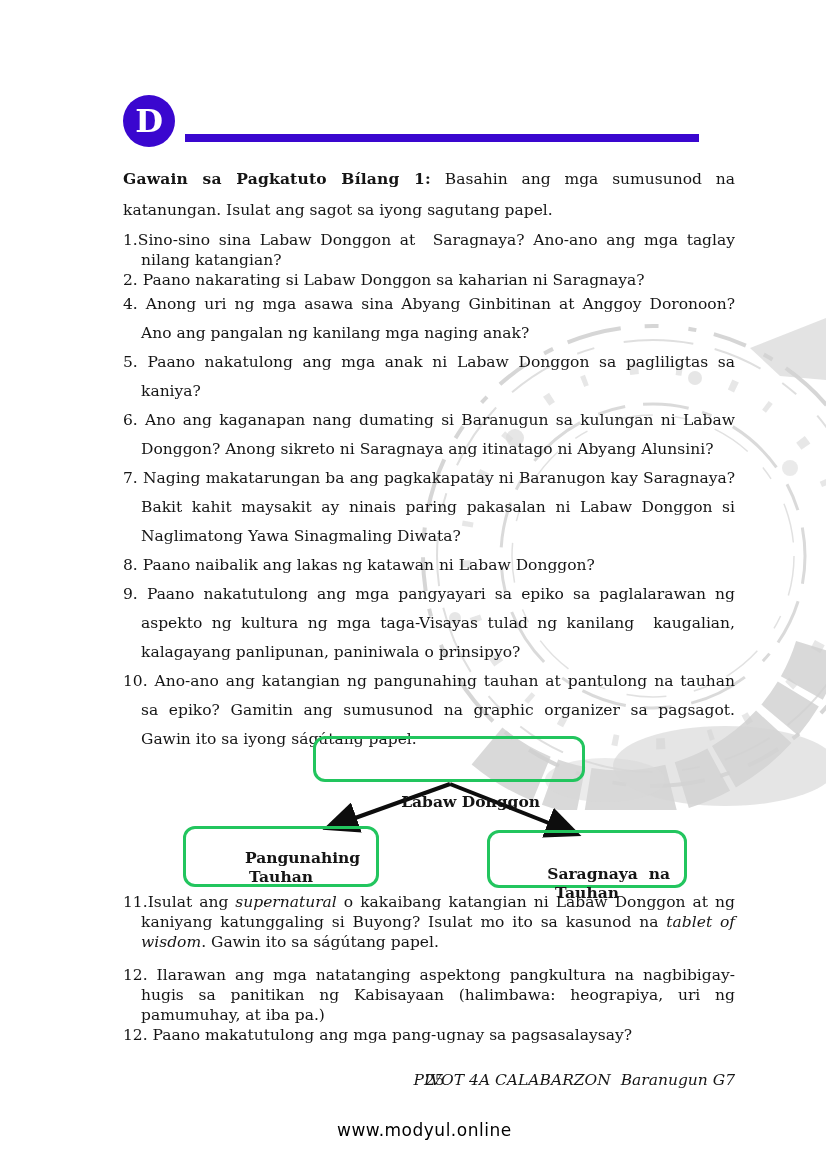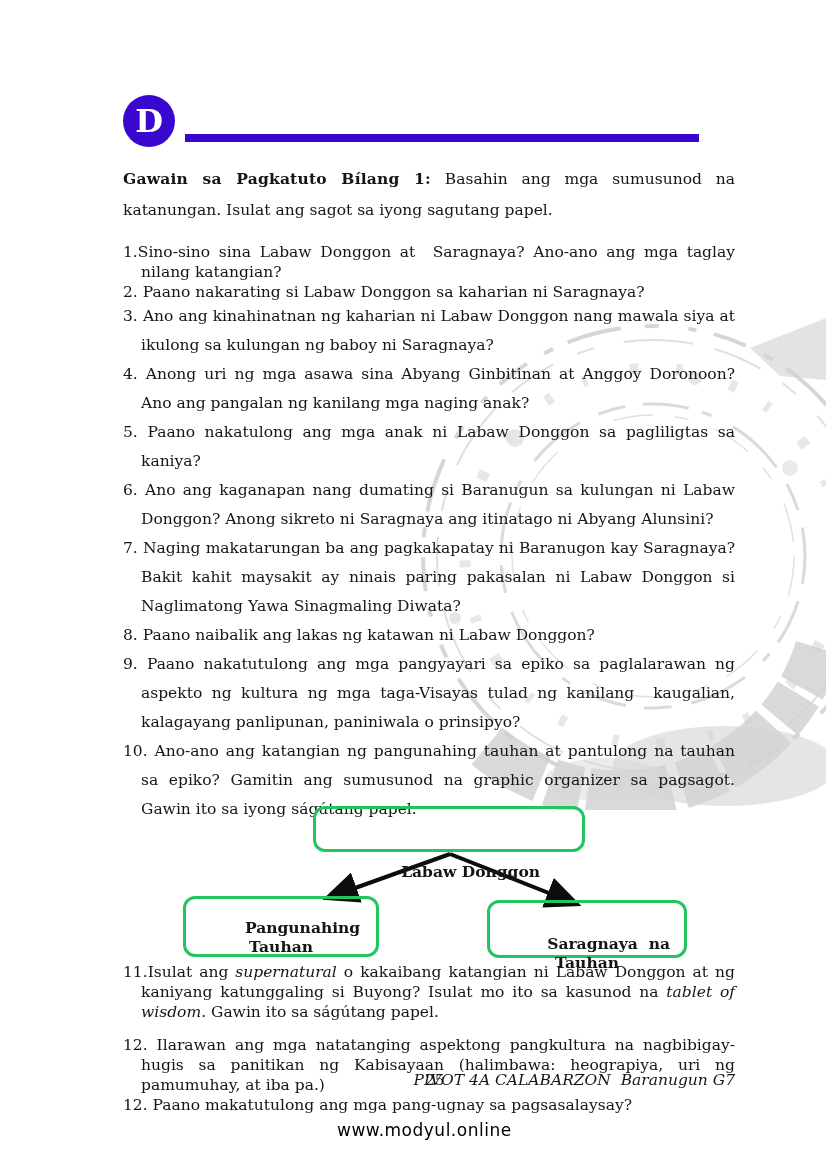--- a/index.html
+++ b/index.html
@@ -20,21 +20,21 @@
   .content { position:relative; z-index:1; margin:0 91px 0 123px; }
   .header { display:flex; align-items:flex-end; padding-top:95px; }
   .badge {
     width:52px; height:52px; border-radius:50%;
     display:flex; align-items:center; justify-content:center;
     color:#ffffff; font-weight:bold; font-size:32px;
     font-family:"DejaVu Serif", serif;
   }
   .rule { height:8px; width:514px; margin-left:10px; margin-bottom:5px; }
   .intro {
-    margin-top:16px; margin-bottom:16px;
+    margin-top:16px; margin-bottom:4px;
     font-size:15.5px; line-height:2.0; text-align:justify;
     white-space:pre-wrap;
   }
   .intro b { letter-spacing:0.2px; }
   .q {
     font-size:15.5px; text-align:justify;
     padding-left:18px; text-indent:-18px;
     white-space:pre-wrap;
   }
   .q em { font-style:italic;margin-top:29px; }
@@ -97,21 +97,20 @@
         <span>D</span>
       </div>
       <div class="rule" style="background: rgb(58, 7, 207);"></div>
     </div>
 
     <p class="intro"><b>Gawain sa Pagkatuto Bílang 1:</b><span> Basahin ang mga sumusunod na katanungan. Isulat ang sagot sa iyong sagutang papel.</span></p>
 
     <div id="questions-before">
         <div class="q tight q1"><span>1.Sino-sino sina Labaw Donggon at  Saragnaya? Ano-ano ang mga taglay nilang katangian?</span></div>
         <div class="q tight q2"><span>2. Paano nakarating si Labaw Donggon sa kaharian ni Saragnaya?</span></div>
-        <div class="q loose q3"><span>3. Ano ang kinahinatnan ng kaharian ni Labaw Donggon nang mawala siya at ikulong sa kulungan ng baboy ni Saragnaya?</span></div>
         <div class="q loose q4"><span>4. Anong uri ng mga asawa sina Abyang Ginbitinan at Anggoy Doronoon? Ano ang pangalan ng kanilang mga naging anak?</span></div>
         <div class="q loose q5"><span>5. Paano nakatulong ang mga anak ni Labaw Donggon sa pagliligtas sa kaniya?</span></div>
         <div class="q loose q6"><span>6. Ano ang kaganapan nang dumating si Baranugun sa kulungan ni Labaw Donggon? Anong sikreto ni Saragnaya ang itinatago ni Abyang Alunsini?</span></div>
         <div class="q loose q7"><span>7. Naging makatarungan ba ang pagkakapatay ni Baranugon kay Saragnaya? Bakit kahit maysakit ay ninais paring pakasalan ni Labaw Donggon si Naglimatong Yawa Sinagmaling Diwata?</span></div>
         <div class="q loose q8"><span>8. Paano naibalik ang lakas ng katawan ni Labaw Donggon?</span></div>
         <div class="q loose q9"><span>9. Paano nakatutulong ang mga pangyayari sa epiko sa paglalarawan ng aspekto ng kultura ng mga taga-Visayas tulad ng kanilang  kaugalian, kalagayang panlipunan, paniniwala o prinsipyo?</span></div>
         <div class="q loose q10"><span>10. Ano-ano ang katangian ng pangunahing tauhan at pantulong na tauhan sa epiko? Gamitin ang sumusunod na graphic organizer sa pagsagot. Gawin ito sa iyong ságútang papel.</span></div>
       </div>
 
     <div class="diagram">

